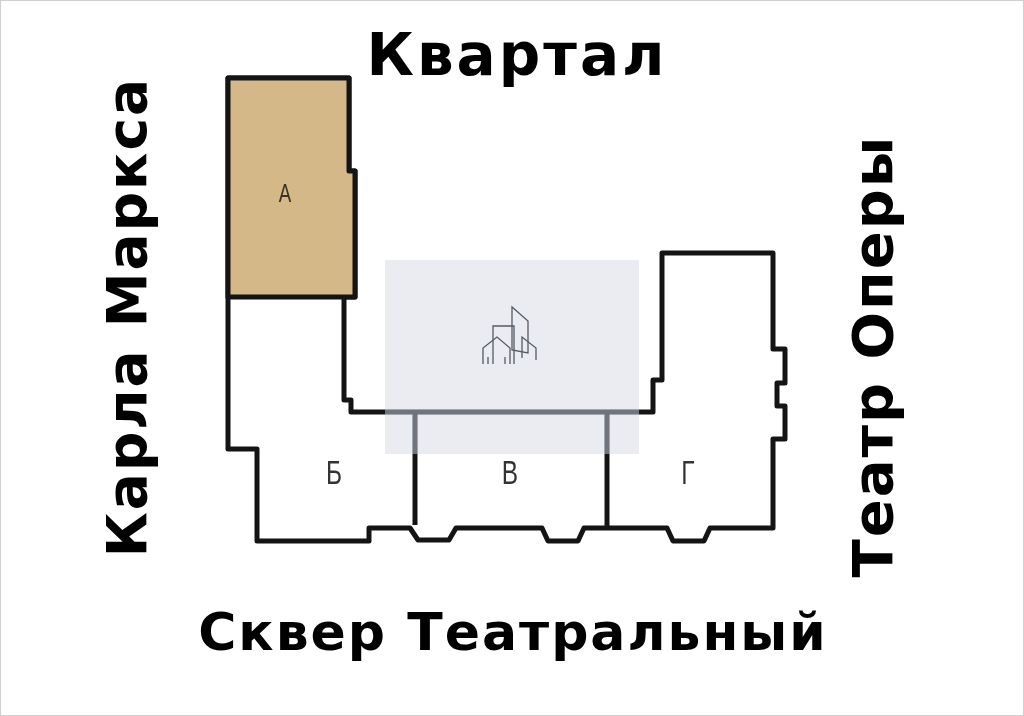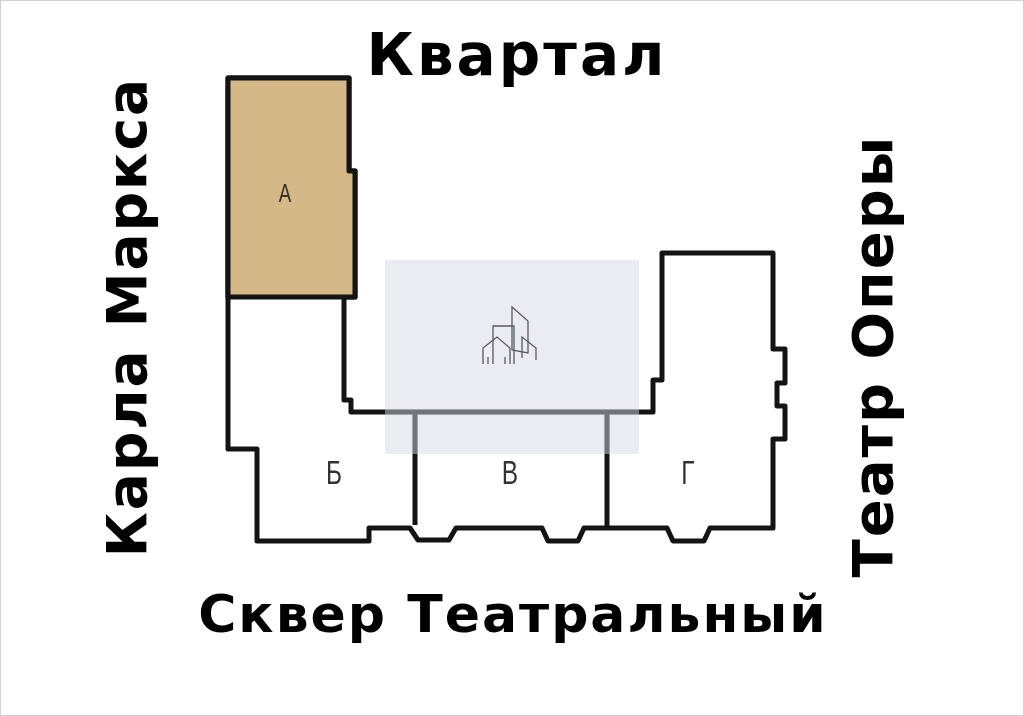--- a/index.html
+++ b/index.html
@@ -7,21 +7,21 @@
     position:relative;width:1024px;height:716px;background:#ffffff;
     border:1px solid #cfcfcf;box-sizing:border-box;overflow:hidden;
     font-family:"DejaVu Sans",sans-serif;
   }
   .plan-svg{position:absolute;left:0;top:0;}
   .lbl{
     position:absolute;font-family:"DejaVu Sans",sans-serif;font-weight:bold;
     color:#000;white-space:nowrap;line-height:1;user-select:none;
   }
   .lbl-top{left:516px;top:54px;transform:translate(-50%,-50%);font-size:58px;letter-spacing:3px;}
-  .lbl-bottom{left:512px;top:613px;transform:translate(-50%,-50%);font-size:52px;letter-spacing:2px;}
+  .lbl-bottom{left:512px;top:631px;transform:translate(-50%,-50%);font-size:52px;letter-spacing:2px;}
   .lbl-left{left:126px;top:316px;transform:translate(-50%,-50%) rotate(-90deg);font-size:55px;letter-spacing:2px;}
   .lbl-right{left:872px;top:355px;transform:translate(-50%,-50%) rotate(-90deg);font-size:56px;letter-spacing:2px;}
   .sec{
     position:absolute;transform:translate(-50%,-50%) scaleX(0.72);
     font-family:"Liberation Sans",sans-serif;font-weight:400;color:#333;
     line-height:1;user-select:none;
   }
   .sec-a{left:284px;top:192px;font-size:26px;color:#3a3127;}
   .sec-b{left:333px;top:471px;font-size:34px;}
   .sec-v{left:509px;top:471px;font-size:34px;}

